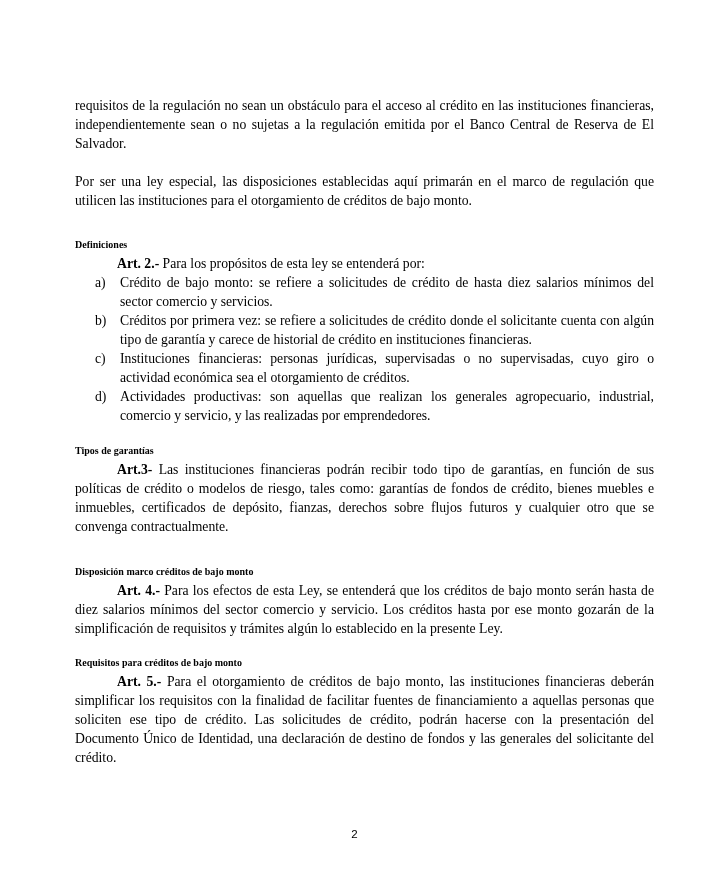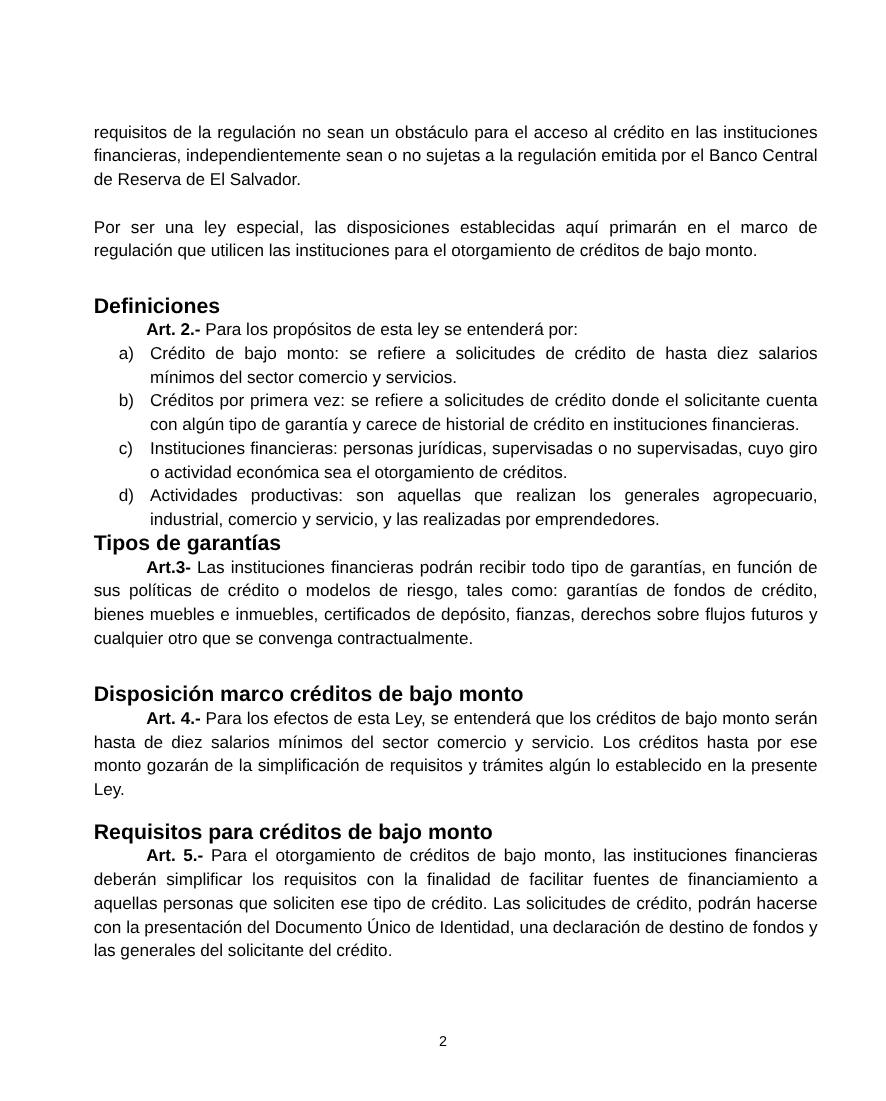--- a/index.html
+++ b/index.html
@@ -19,48 +19,49 @@
     position: absolute;
     top: 0; left: 0;
     width: 709px;
     height: 881px;
     background: #ffffff;
   }
   .content {
     padding: 96px 55px 0 75px;
     font-size: 13.7px;
     line-height: 19px;
+    font-family: Liberation Serif, serif;
   }
   p { margin: 0; }
   .justify { text-align: justify; }
   .sp { margin-top: 19px; }
   .heading {
     margin: 0;
-    font-size: 17px;
+    font-size: 10px;
     line-height: 19px;
     font-weight: bold;
   }
   .art-para { text-indent: 42px; }
   .art-label { font-weight: bold; }
   .def-list {
     margin: 0;
     padding: 0 0 0 20px;
     list-style: none;
   }
   .def-item { display: flex; }
   .def-item .marker {
     flex: none;
     width: 25px;
   }
   .def-item .item-text {
     flex: 1;
     text-align: justify;
   }
   .sec-definiciones { margin-top: 25px; }
-  .sec-tipos       { margin-top: 0; }
+  .sec-tipos       { margin-top: 16px; }
   .sec-disposicion { margin-top: 26px; }
   .sec-requisitos  { margin-top: 15px; }
   .page-number {
     position: absolute;
     top: 827px;
     left: 0;
     width: 709px;
     text-align: center;
     font-size: 11.5px;
     line-height: 14px;

